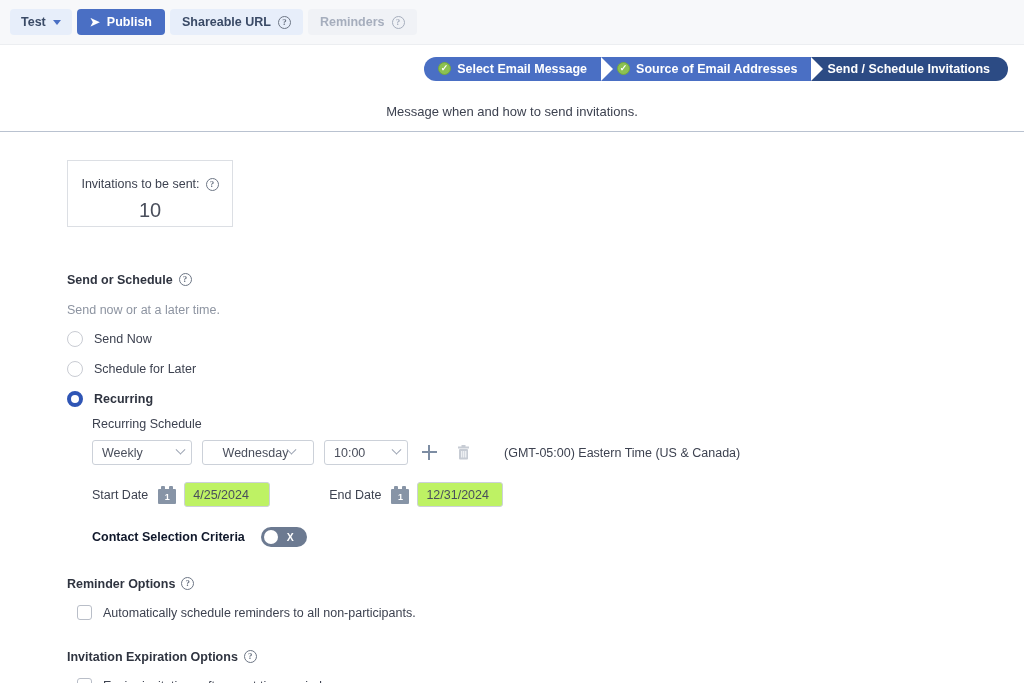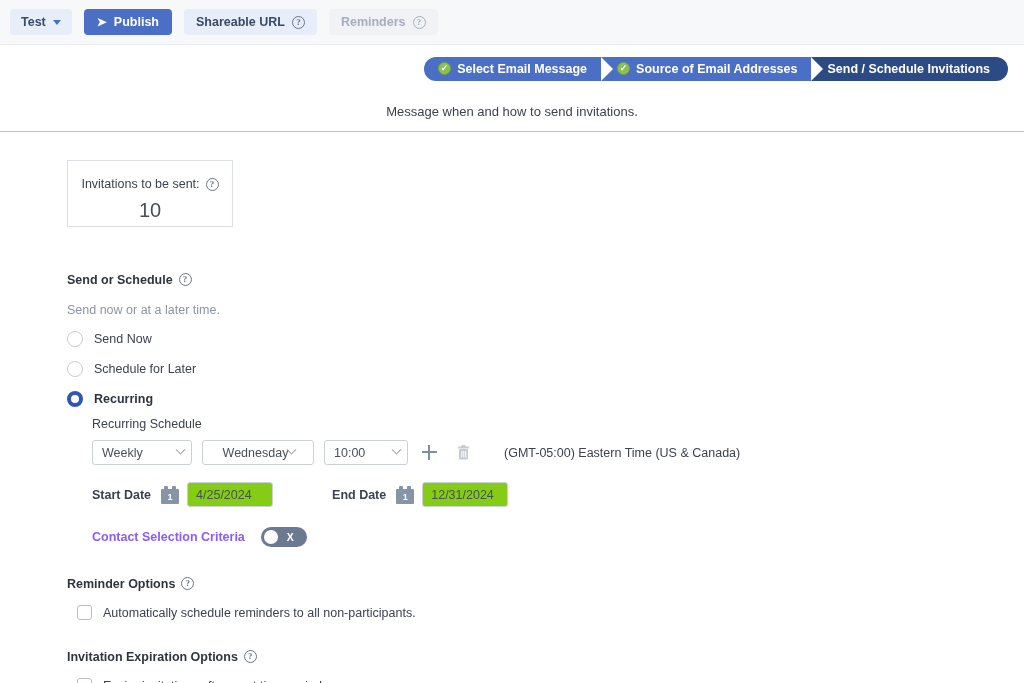--- a/index.html
+++ b/index.html
@@ -12,21 +12,21 @@
   }
 
   
   .toolbar {
     height: 45px;
     background: #f7f8fa;
     border-bottom: 1px solid #eceef1;
     display: flex;
     align-items: center;
     padding: 0 10px;
-    gap: 12px;
+    gap: 5px;
   }
   .tb-btn {
     height: 26px;
     border-radius: 4px;
     display: inline-flex;
     align-items: center;
     gap: 7px;
     padding: 0 12px;
     font-size: 12.5px;
     font-weight: bold;
@@ -263,21 +263,21 @@
     cursor: pointer;
   }
   .tz-text {
     font-size: 12.5px;
     color: #3d4250;
     margin-left: 24px;
   }
 
   
   .date-row { margin-top: 17px; gap: 0; }
-  .date-label { font-size: 12.5px; color: #3d4250; font-weight: bold; }
+  .date-label { font-size: 12.5px; color: #3d4250; }
   .cal-icon {
     width: 18px; height: 18px;
     margin: 0 8px 0 10px;
     position: relative;
     flex: none;
     cursor: pointer;
   }
   .cal-body {
     position: absolute;
     left: 0; bottom: 0;
@@ -300,31 +300,31 @@
     border-radius: 1px;
   }
   .cal-tab.l { left: 3px; }
   .cal-tab.r { right: 3px; }
 
   .date-input {
     width: 86px;
     height: 25px;
     border: 1px solid #ccd1d9;
     border-radius: 3px;
-    background: #84cc16;
+    background: #bef264;
     font-size: 12.5px;
     color: #4a4f5c;
     padding: 0 8px;
     font-family: "Liberation Sans", sans-serif;
   }
   .gap-end { width: 59px; }
 
   
   .toggle-row { margin-top: 20px; gap: 16px; }
-  .toggle-label { font-size: 12.5px; font-weight: bold; color: #8b5cf6; }
+  .toggle-label { font-size: 12.5px; font-weight: bold; color: #0f172a; }
   .toggle {
     width: 46px; height: 20px;
     border-radius: 10px;
     background: #6c7a91;
     display: flex;
     align-items: center;
     padding: 0 3px;
     cursor: pointer;
     position: relative;
   }

